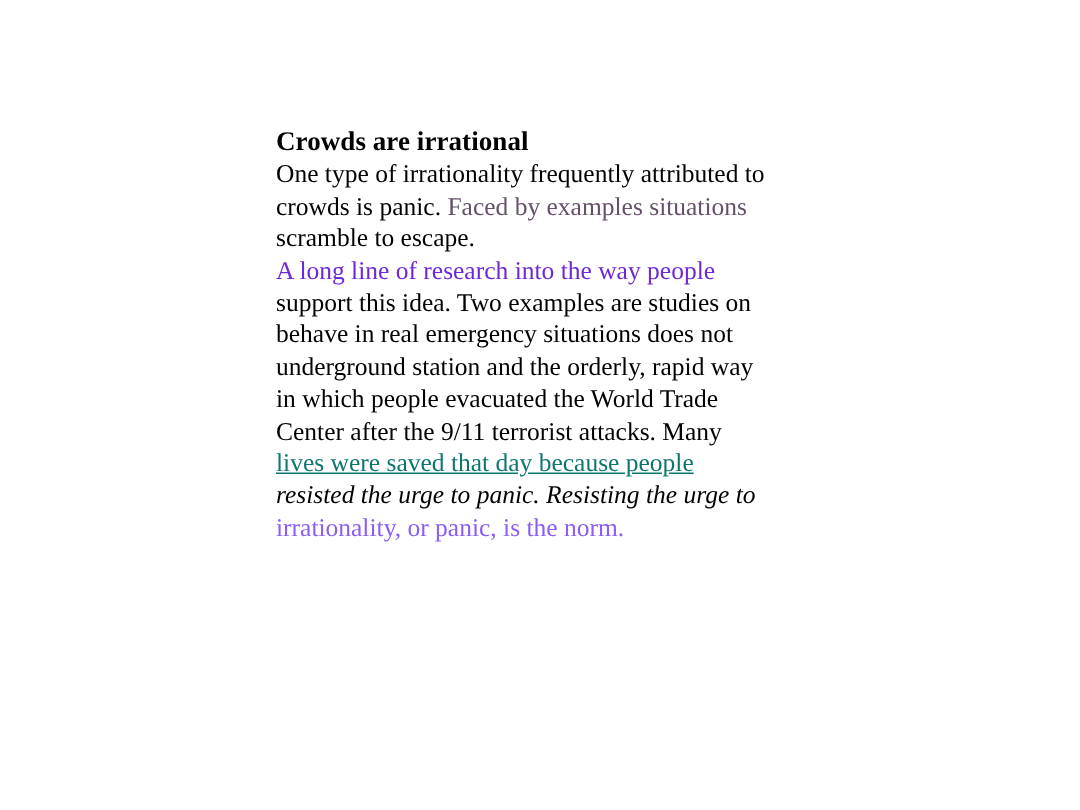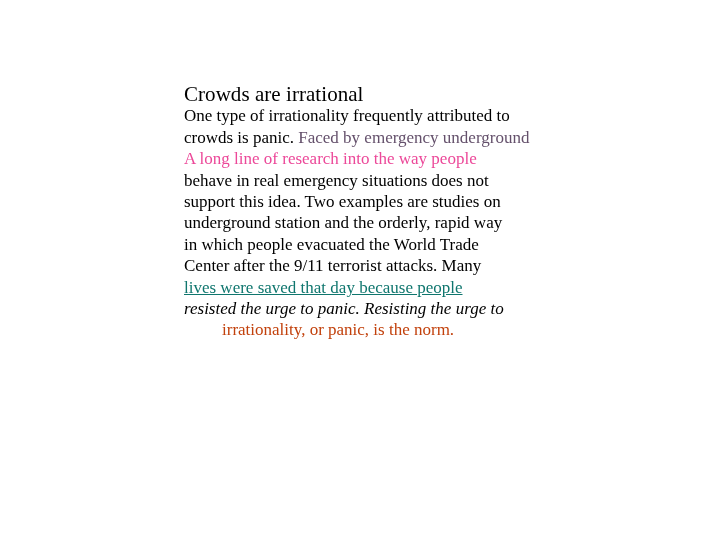--- a/index.html
+++ b/index.html
@@ -23,22 +23,22 @@
   }
 
   #text-block {
     position: absolute;
     left: 184px;
     top: 84px;
     width: 370px;
   }
 
   .slide-heading {
-    font-size: 21px;
-    font-weight: normal;
+    font-size: 18px;
+    font-weight: bold;
     color: #000000;
     line-height: 21.4px;
     letter-spacing: 0.05px;
     white-space: nowrap;
   }
 
   .body-line {
     font-size: 17px;
     font-weight: normal;
     color: #000000;
@@ -54,27 +54,28 @@
 <body>
 
 <div id="slide" style="background: rgb(255, 255, 255);">
 
   <div id="text-block">
 
     <div class="slide-heading">Crowds are irrational</div>
 
     <div id="body-lines">
         <div class="body-line"><span style="color: rgb(0, 0, 0);">One type of irrationality frequently attributed to</span></div>
-        <div class="body-line"><span style="color: rgb(0, 0, 0);">crowds is panic. </span><span class="hl" style="color: rgb(100, 80, 107);">Faced by emergency underground</span></div>
-        <div class="body-line"><span style="color: #ec4899;">A long line of research into the way people</span></div>
+        <div class="body-line"><span style="color: rgb(0, 0, 0);">crowds is panic. </span><span class="hl" style="color: rgb(100, 80, 107);">Faced by examples situations</span></div>
+        <div class="body-line"><span style="color: rgb(0, 0, 0);">scramble to escape.</span></div>
+        <div class="body-line"><span style="color: #6d28d9;">A long line of research into the way people</span></div>
+        <div class="body-line"><span style="color: rgb(0, 0, 0);">support this idea. Two examples are studies on</span></div>
         <div class="body-line"><span style="color: rgb(0, 0, 0);">behave in real emergency situations does not</span></div>
-        <div class="body-line"><span style="color: rgb(0, 0, 0);">support this idea. Two examples are studies on</span></div>
         <div class="body-line"><span style="color: rgb(0, 0, 0); margin-top: 44px;">underground station and the orderly, rapid way</span></div>
         <div class="body-line"><span style="color: rgb(0, 0, 0);">in which people evacuated the World Trade</span></div>
         <div class="body-line"><span style="color: rgb(0, 0, 0); text-align: right;">Center after the 9/11 terrorist attacks. Many</span></div>
         <div class="body-line"><span style="color: #0f766e; text-decoration: underline;">lives were saved that day because people</span></div>
         <div class="body-line"><span style="color: rgb(0, 0, 0); font-style: italic;">resisted the urge to panic. Resisting the urge to</span></div>
-        <div class="body-line"><span style="color: #c2410c; margin-left: 38px;">irrationality, or panic, is the norm.</span></div>
+        <div class="body-line"><span style="color: #8b5cf6;">irrationality, or panic, is the norm.</span></div>
       </div>
 
   </div>
 
 </div>
 
 </body></html>

